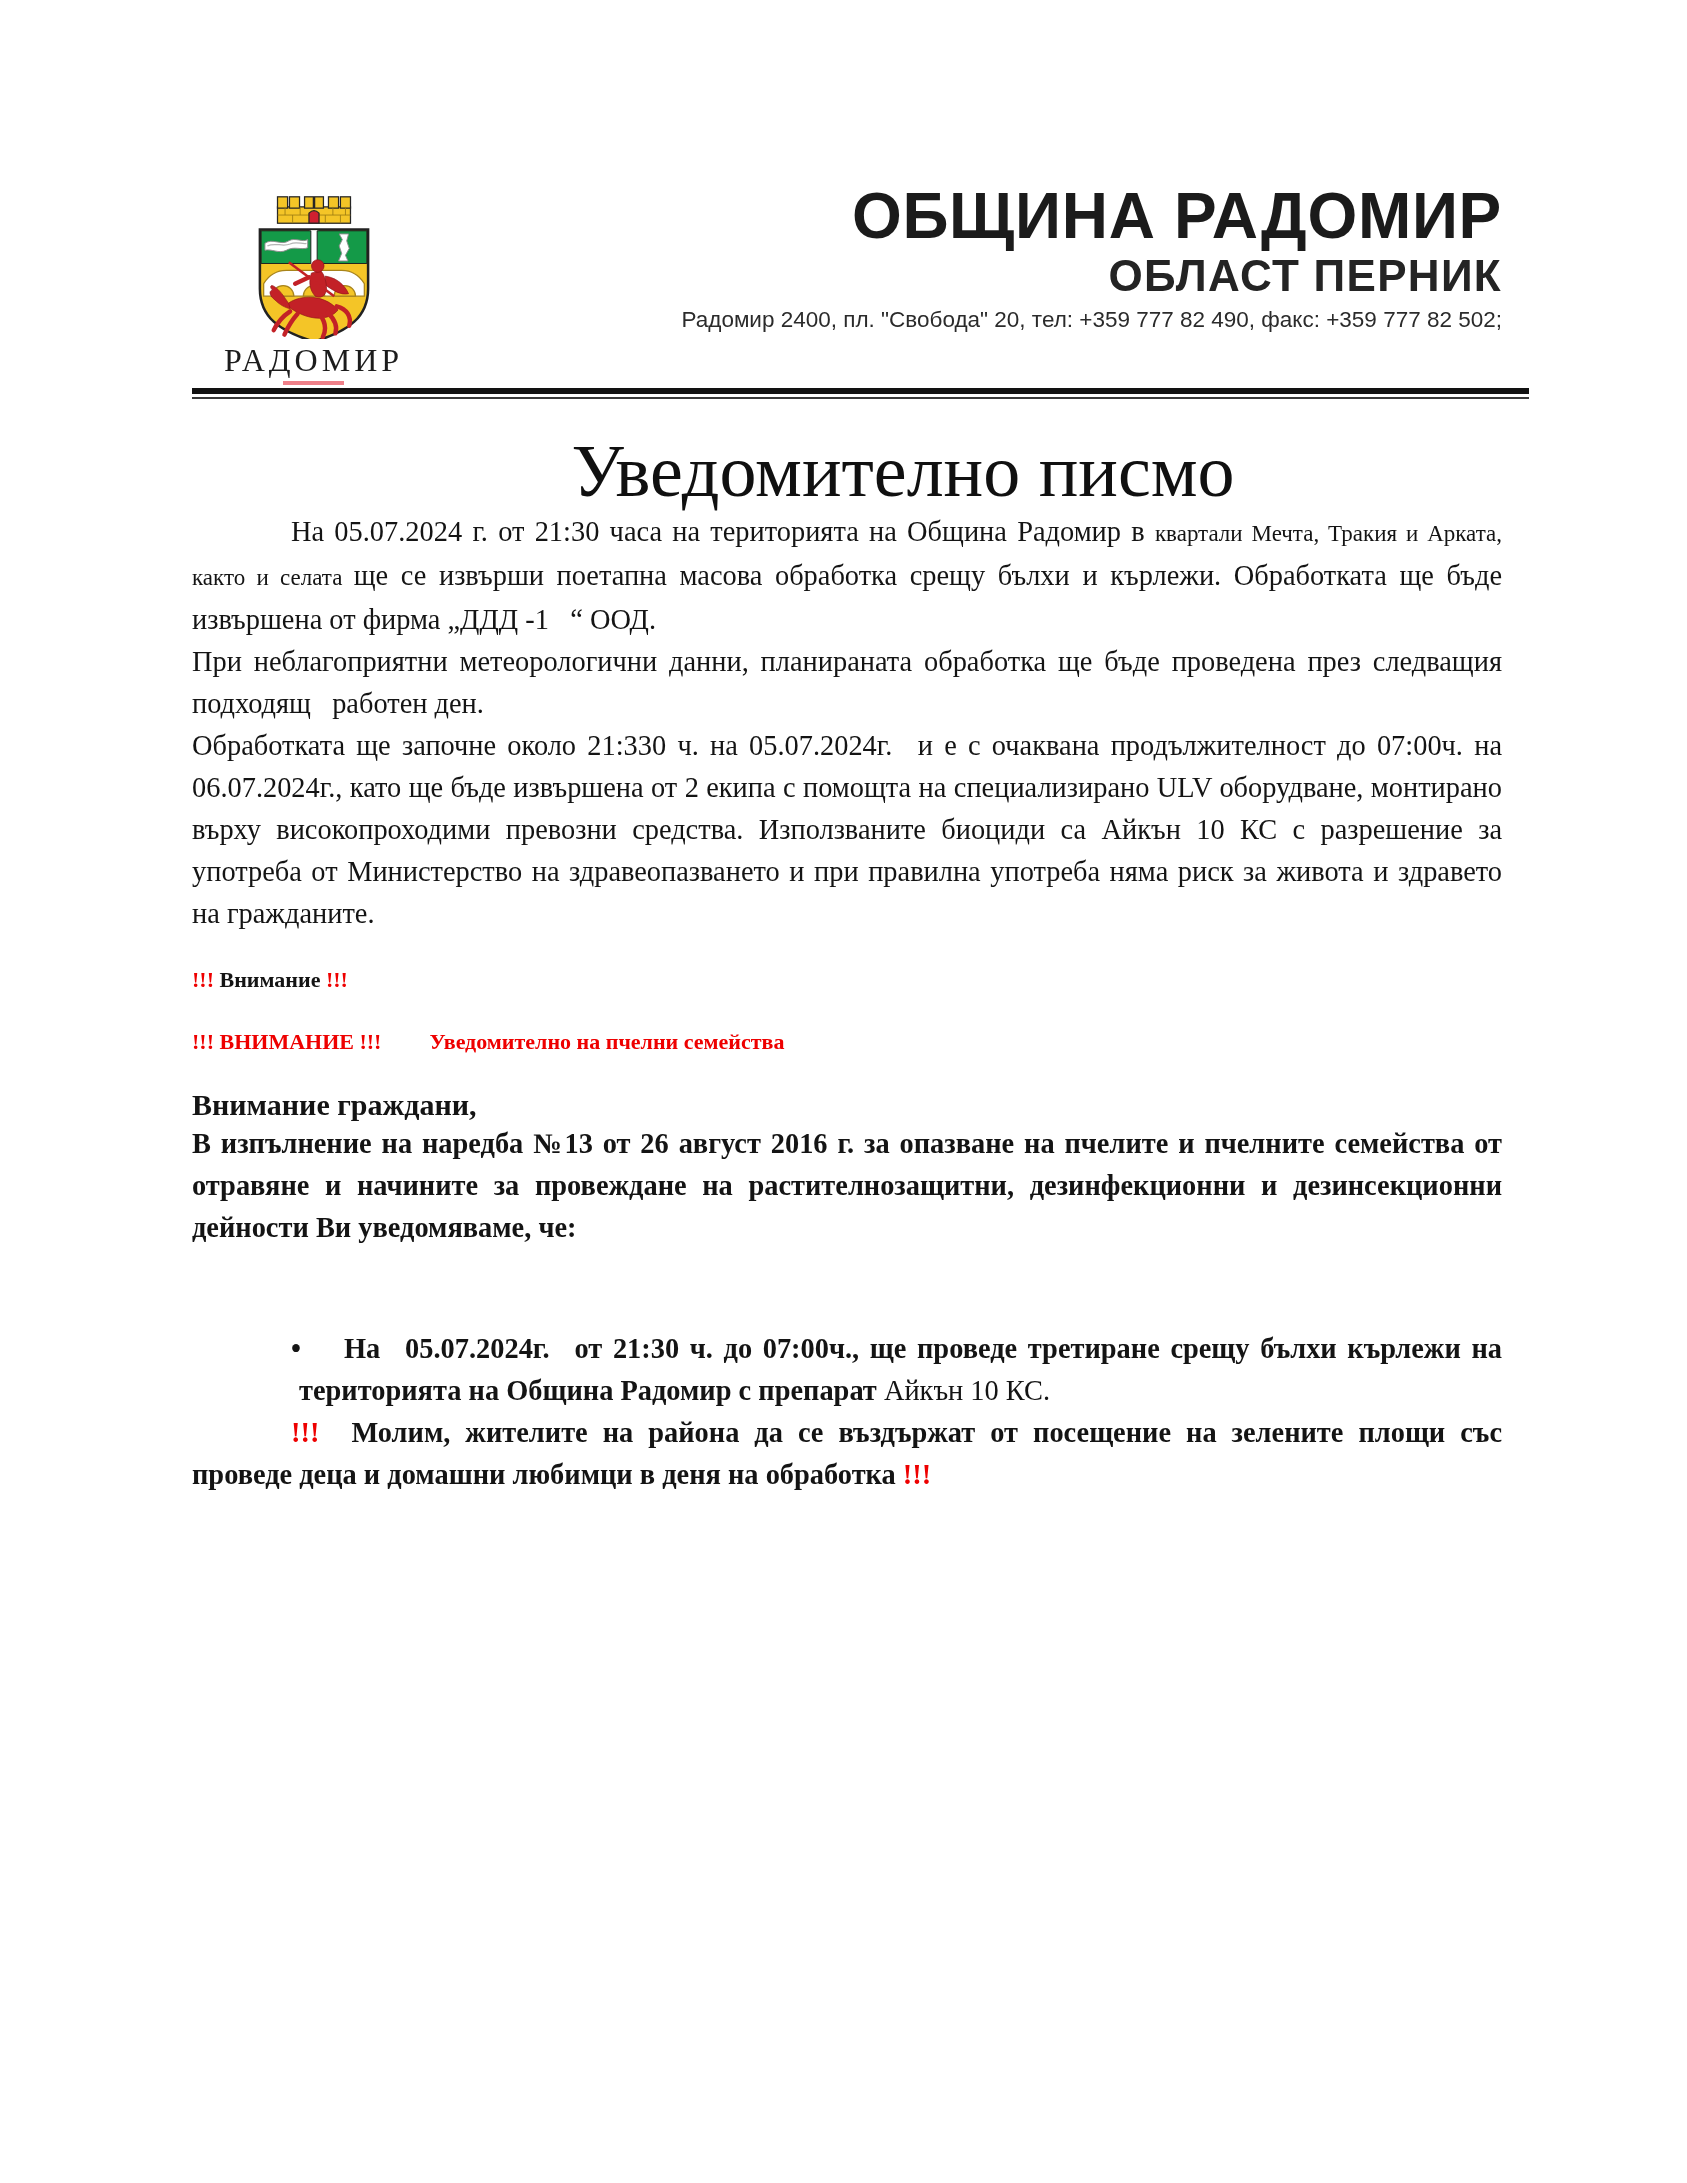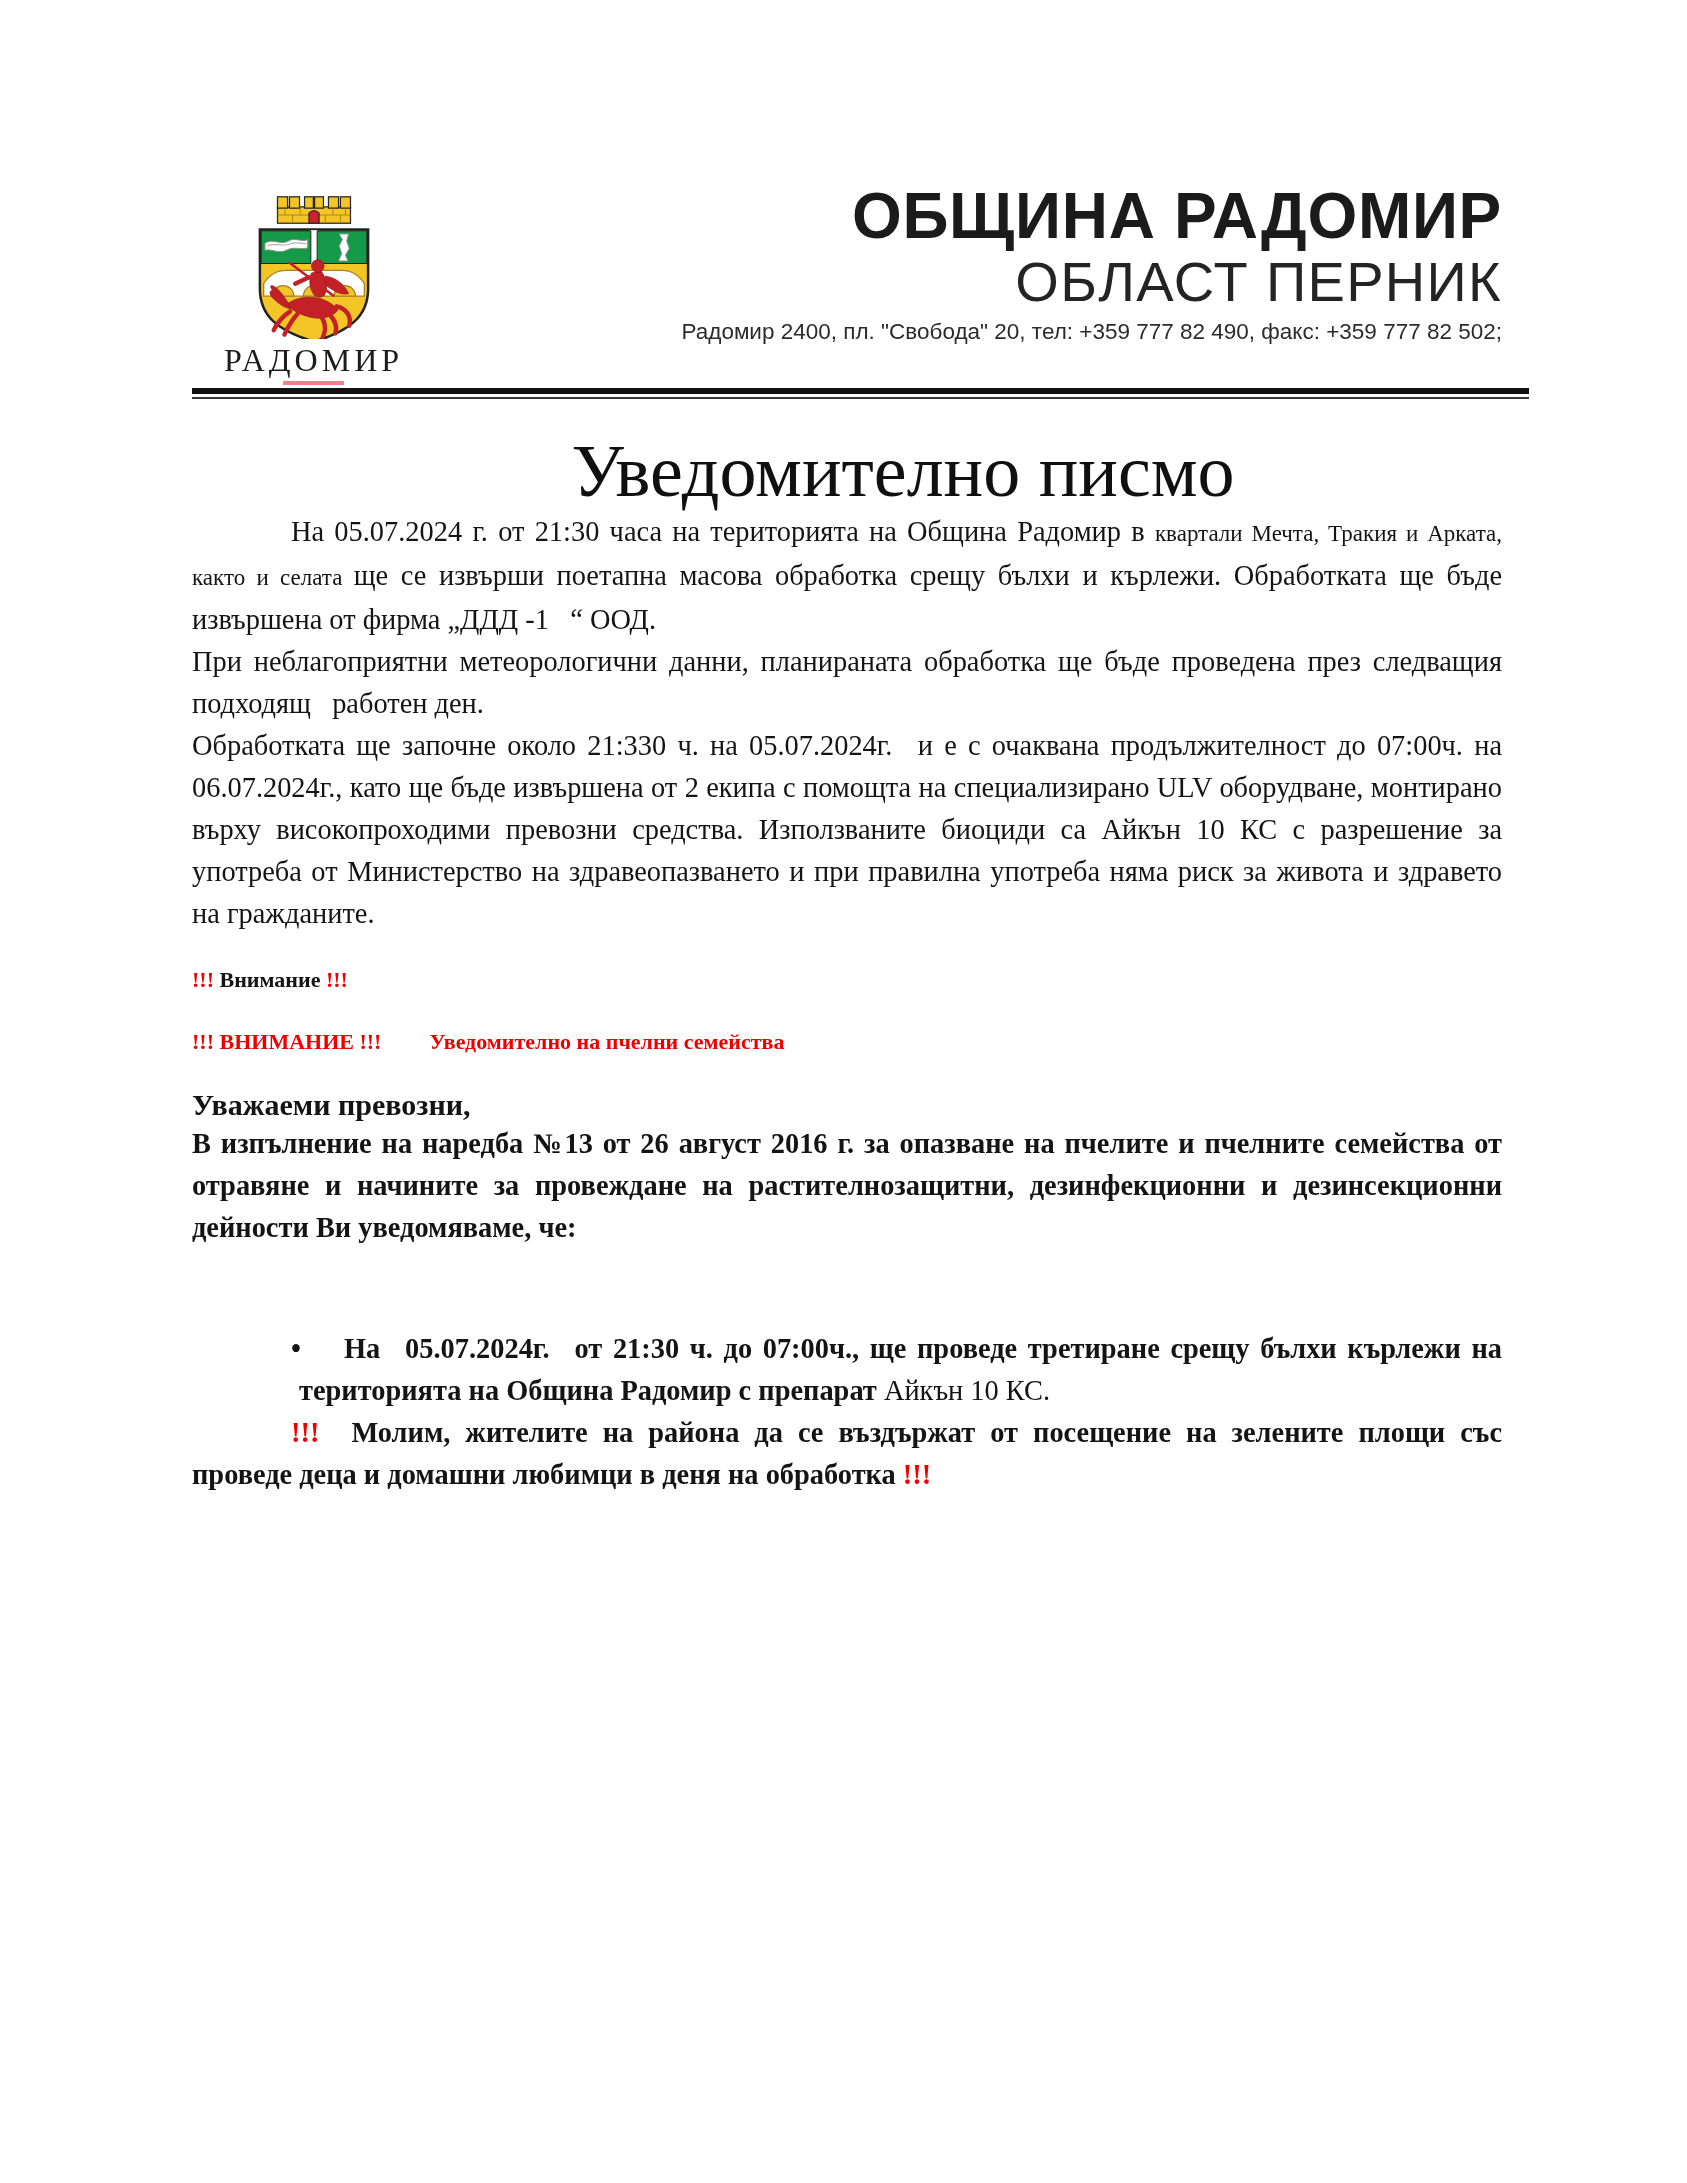--- a/index.html
+++ b/index.html
@@ -18,21 +18,21 @@
   .logo{width:155px;margin-left:44px;display:flex;flex-direction:column;align-items:center;flex:none;}
   .logo svg{display:block;margin-top:9.3px;}
   .logo-label{
     font-family:"Liberation Serif","DejaVu Serif",serif;
     font-size:32px;letter-spacing:4px;color:#1c1c1c;margin-top:2.6px;white-space:nowrap;
   }
   .logo-underline{width:61px;height:4.6px;background:#ef8089;margin-top:2px;}
   .head-text{flex:1;text-align:right;padding-left:85px;padding-top:5.3px;
     font-family:"Liberation Sans","DejaVu Sans",sans-serif;}
   .org-name{font-size:64px;font-weight:700;letter-spacing:0.7px;line-height:1;color:#1b1b1b;white-space:nowrap;}
-  .region{font-size:56px;font-weight:400;letter-spacing:1.3px;line-height:1;color:#242424;margin-top:5.3px;}
+  .region{font-size:44px;font-weight:700;letter-spacing:1.3px;line-height:1;color:#242424;margin-top:5.3px;}
   .addr{font-size:22.5px;line-height:1.2;color:#2b2b2b;margin-top:0;}
   .addr.first{margin-top:8px;}
   
   .rule-thick{height:6px;background:#121212;margin:2.6px -26.5px 0 0;}
   .rule-thin{height:2px;background:#3a3a3a;margin:3.3px -26.5px 0 0;}
   
   .title{
     font-size:74px;font-weight:400;line-height:1.05;
     text-align:center;padding-left:112px;margin:34px 0 0 0;color:#101010;
   }
@@ -144,21 +144,21 @@
   <p class="body m-p2">При неблагоприятни метеорологични данни, планираната обработка ще бъде проведена през следващия подходящ  работен ден.</p>
 
   <p class="body m-p3">Обработката ще започне около 21:330 ч. на 05.07.2024г.  и е с очаквана продължителност до 07:00ч. на 06.07.2024г., като ще бъде извършена от 2 екипа с помощта на специализирано ULV оборудване, монтирано върху високопроходими превозни средства. Използваните биоциди са Айкън 10 КС с разрешение за употреба от Министерство на здравеопазването и при правилна употреба няма риск за живота и здравето на гражданите.</p>
 
   <p class="attention"><span class="red">!!!</span>
     <span>Внимание</span>
     <span class="red">!!!</span></p>
 
   <p class="attention red"><span class="gap-wide">!!! ВНИМАНИЕ !!!</span><span>Уведомително на пчелни семейства</span></p>
 
-  <p class="salutation">Уважаеми превозни,</p>
+  <p class="salutation">Внимание граждани,</p>
 
   <p class="body bold m-p7">В изпълнение на наредба №13 от 26 август 2016 г. за опазване на пчелите и пчелните семейства от отравяне и начините за провеждане на растителнозащитни, дезинфекционни и дезинсекционни дейности Ви уведомяваме, че:</p>
 
   <div class="bullet-item"><span class="bullet-marker">•</span><span class="bullet-bold">На  05.07.2024г.  от 21:30 ч. до 07:00ч., ще проведе третиране срещу бълхи кърлежи на територията на Община Радомир с препарат </span><span>Айкън 10 КС.</span></div>
 
   <p class="body bold m-p9"><span class="red gap-med">!!!</span><span>Молим, жителите на района да се въздържат от посещение на зелените площи със проведе деца и домашни любимци в деня на обработка</span>
     <span class="red">!!!</span></p>
 
 </div>
 

